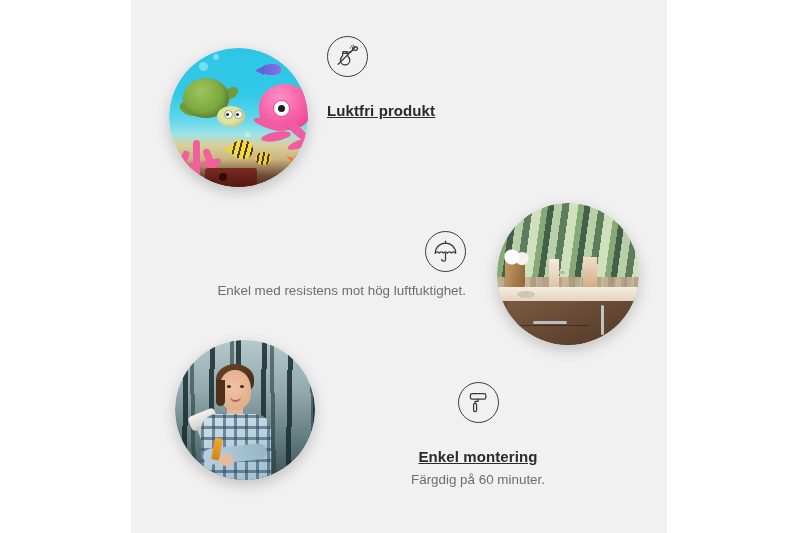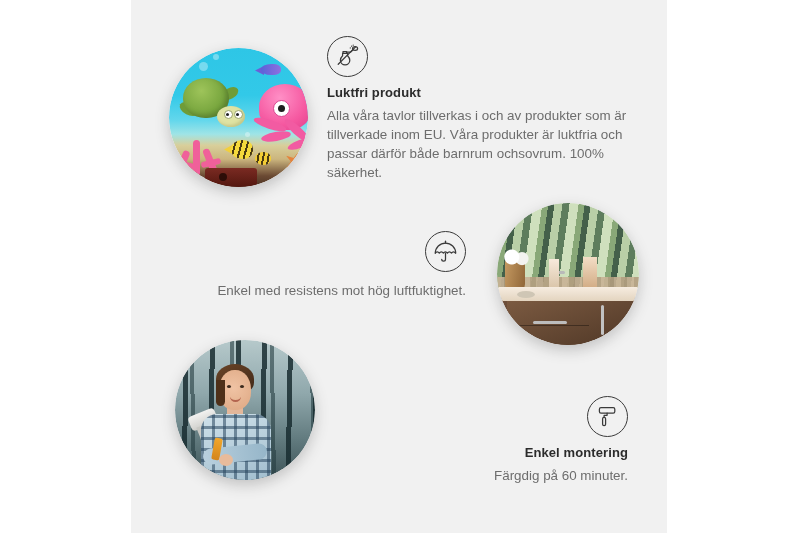--- a/index.html
+++ b/index.html
@@ -32,25 +32,26 @@
     background: #f1f1f1;
   }
 
   
   .feature {
     position: absolute;
   }
 
   .feature .heading {
     color: #2b2b2b;
-    font-size: 13px;
+    font-size: 15px;
     font-weight: 700;
     letter-spacing: .1px;
-    margin: 0 0 5px 0;
+    margin: 16px 0 5px 0;
     line-height: 1.15;
+    text-decoration: underline;
   }
   .feature .body {
     color: #6d6d6d;
     font-size: 13.4px;
     line-height: 1.42;
     margin: 0;
   }
 
   
   #feature-odourless {
@@ -62,23 +63,23 @@
   
   #feature-waterproof {
     left: 200px;
     top: 231px;
     width: 266px;
     text-align: right;
   }
   
   #feature-assembly {
     left: 328px;
-    top: 396px;
+    top: 382px;
     width: 300px;
-    text-align: right;
+    text-align: center;
   }
 
   
   .icon-circle {
     width: 41px;
     height: 41px;
     border: 1.4px solid #3a3a3a;
     border-radius: 50%;
     box-sizing: border-box;
     display: inline-flex;
@@ -489,21 +490,20 @@
         <path d="M11.6 8.1h4.1l2.1-2.1"></path>
 
         <ellipse cx="20.1" cy="4.5" rx="2.5" ry="1.9"></ellipse>
 
         <path d="M16.6 2.2h.01M18.2 1.2h.01M15.3 3.9h.01"></path>
 
         <line x1="3.2" y1="20.3" x2="20.6" y2="2.9"></line>
       </svg>
     </div>
     <p class="heading">Luktfri produkt</p>
-    <p class="body">Alla våra tavlor tillverkas i och av produkter som är tillverkade inom EU. Våra produkter är luktfria och passar därför både barnrum ochsovrum. 100% säkerhet.</p>
   </div>
 
   <div class="feature" id="feature-waterproof">
     <div class="icon-circle">
       <svg width="25" height="25" viewBox="0 0 25 25" fill="none" stroke="#3a3a3a" stroke-width="1.25" stroke-linecap="round" stroke-linejoin="round">
 
         <path d="M2.3 14.1c0-5.6 4.6-10.1 10.2-10.1s10.2 4.5 10.2 10.1"></path>
         <path d="M2.3 14.1c1.1-1.8 2.9-1.8 4 0 1.1-1.8 2.9-1.8 4.1 0 1.1-1.8 2.9-1.8 4 0 1.1-1.8 2.9-1.8 4.1 0 1-1.8 2.8-1.8 4 0"></path>
 
         <path d="M12.5 4V2.2"></path>

